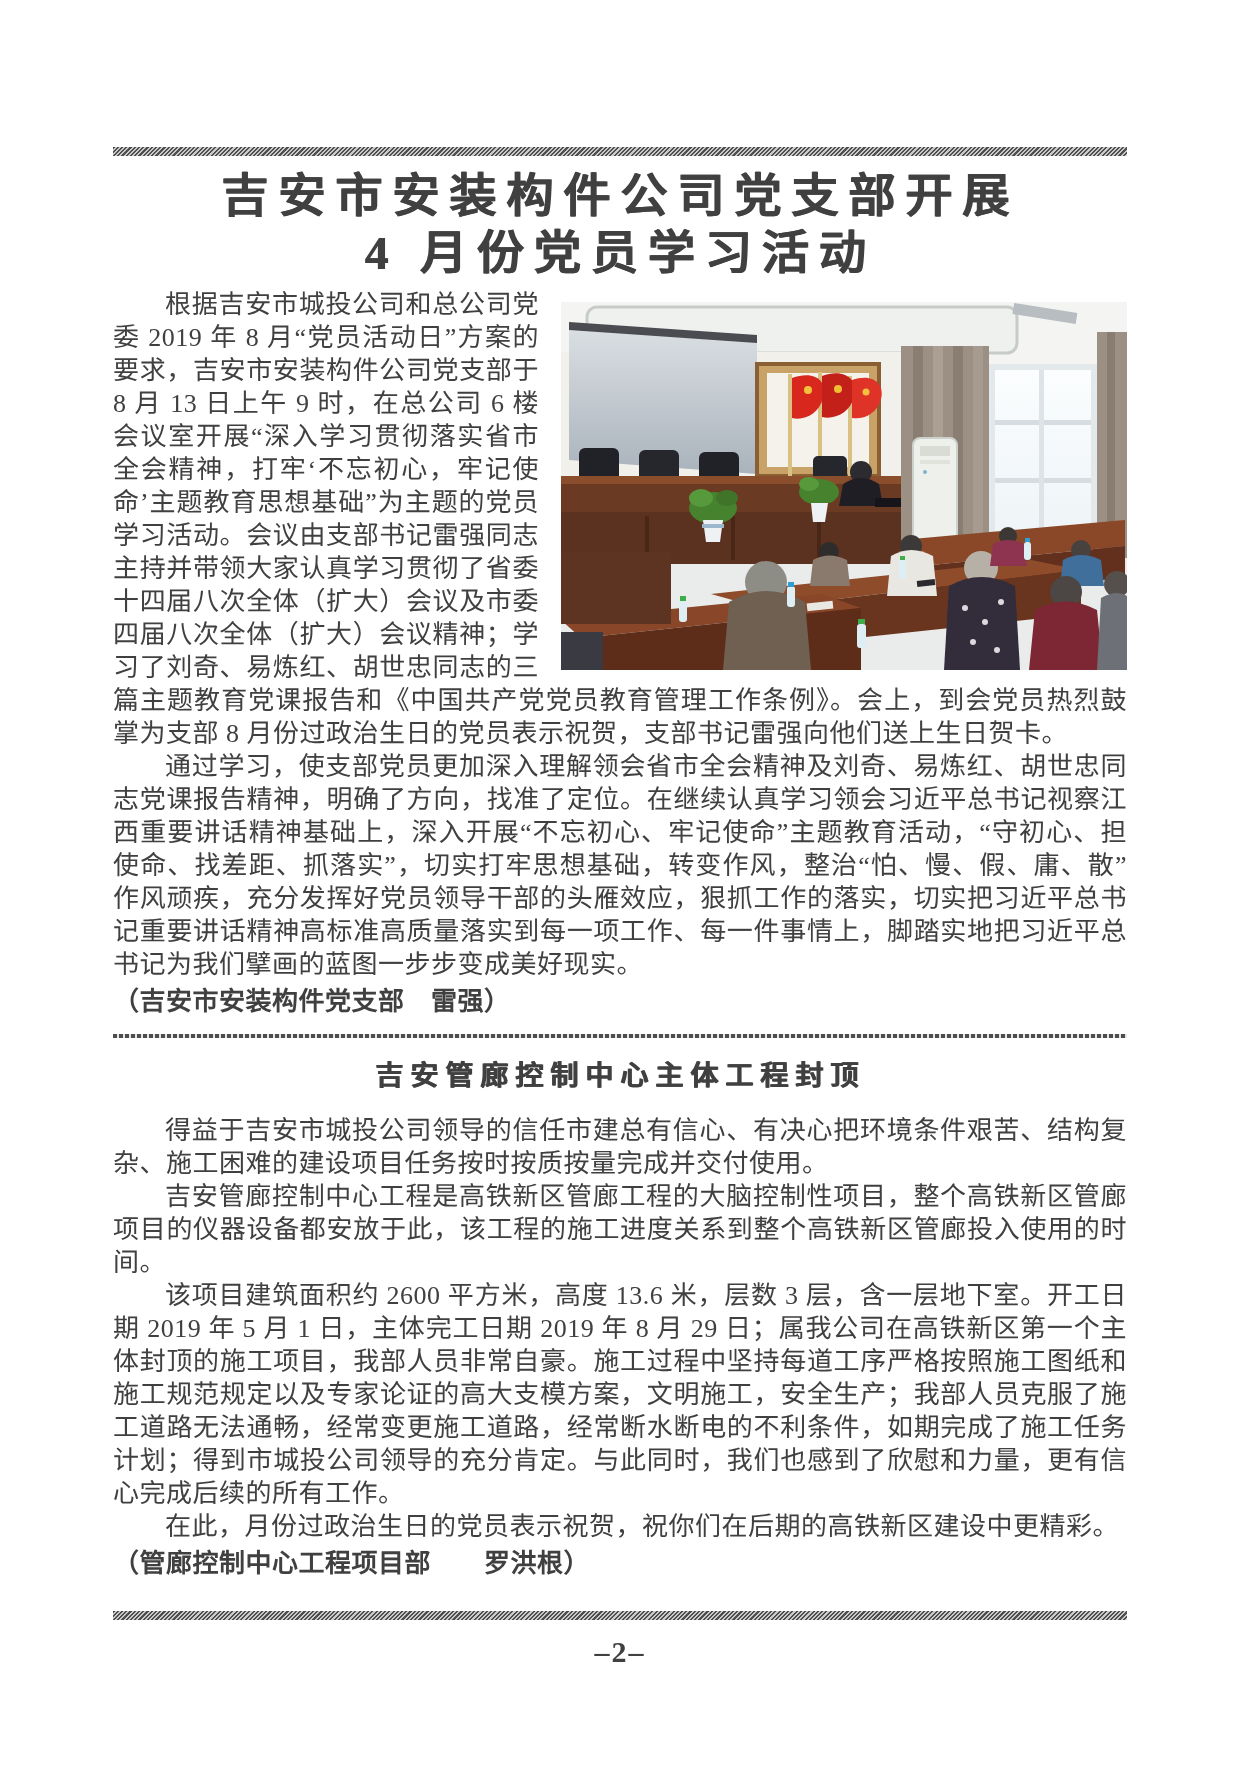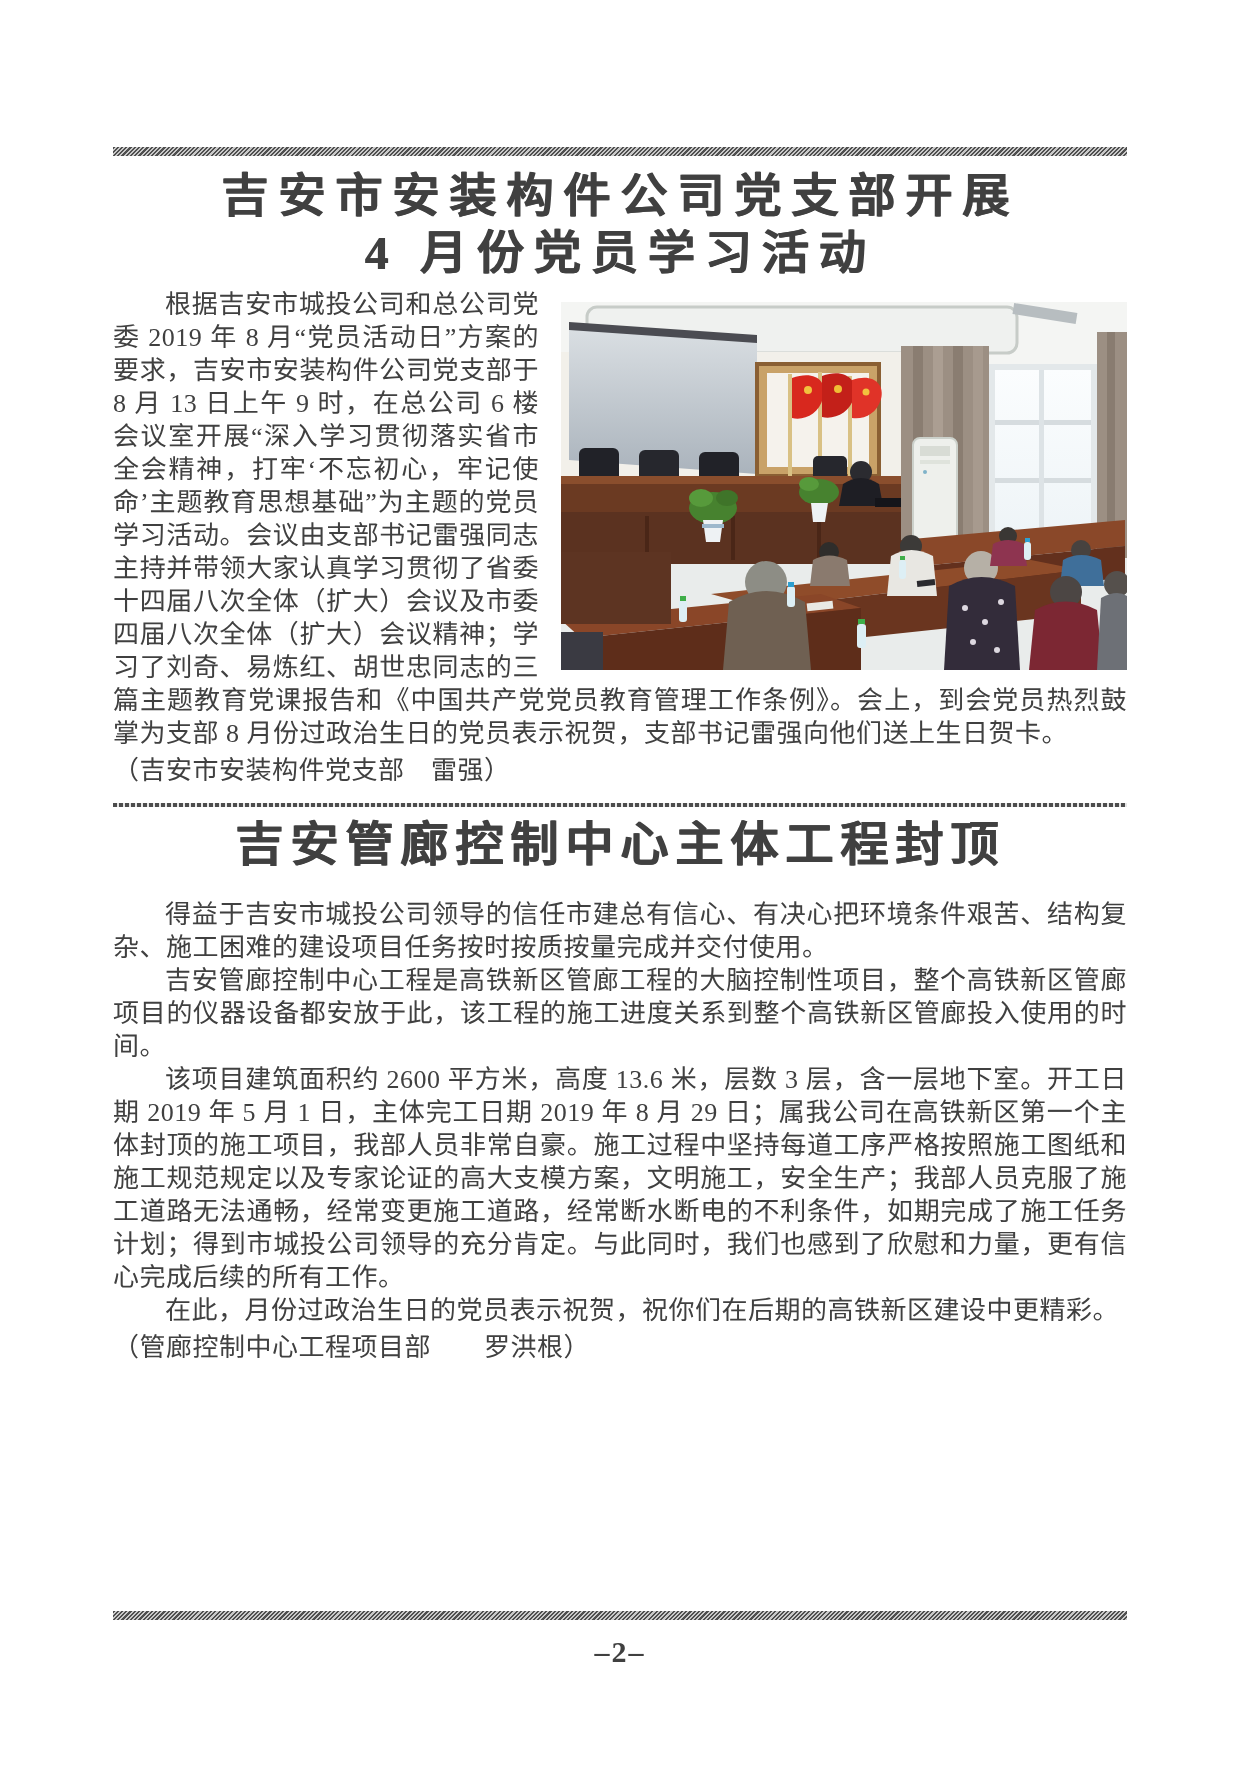--- a/index.html
+++ b/index.html
@@ -27,24 +27,24 @@
     font-weight:900;
     line-height:57px;
   }
   .title1 .tl{
     display:block;
     font-size:47px;
     letter-spacing:10px;
     text-shadow:1px 0 0 currentColor;
   }
   .title2{
-    margin:8px 0 25px 0;
+    margin:8px 0 10px 0;
     text-align:center;
     font-weight:900;
-    font-size:48px;
+    font-size:28px;
     letter-spacing:7px;
     line-height:56px;
     text-shadow:1px 0 0 currentColor;
   }
   .body-text p{
     margin:0;
     font-size:26px;
     line-height:33px;
     letter-spacing:0.5px;
     text-align:justify;
@@ -53,21 +53,21 @@
   .photo-float{
     float:right;
     width:566px;height:368px;
     margin:14px 0 14px 22px;
     background:#dfe3e5;
     overflow:hidden;
   }
   .photo-float svg{display:block;width:100%;height:100%;}
   .signature{
     margin:4px 0 0 0 !important;
-    font-weight:normal;
+    font-weight:bold;
     text-indent:0 !important;
     text-align:left;
     letter-spacing:2px;
     padding-right:152px;
   }
   .divider{
     height:4px;
     margin:16px 0 10px 0;
     background:repeating-linear-gradient(90deg,#4d4d4d 0 4px,#e6e6e6 4px 6px);
   }
@@ -241,20 +241,21 @@
             <rect x="464" y="236" width="5" height="4" fill="#2e9fd0"></rect>
             <rect x="296" y="322" width="9" height="24" rx="3" fill="#ddeff5"></rect>
             <rect x="297" y="317" width="7" height="5" fill="#3fae49"></rect>
             <rect x="246" y="300" width="26" height="8" fill="#e9e9e4" transform="rotate(-6 259 304)"></rect>
             <rect x="356" y="278" width="18" height="6" fill="#2a2a2e" transform="rotate(-6 365 281)"></rect>
           </g>
         </svg>
       </div>
 
       <p>根据吉安市城投公司和总公司党委 2019 年 8 月“党员活动日”方案的要求，吉安市安装构件公司党支部于 8 月 13 日上午 9 时，在总公司 6 楼会议室开展“深入学习贯彻落实省市全会精神，打牢‘不忘初心，牢记使命’主题教育思想基础”为主题的党员学习活动。会议由支部书记雷强同志主持并带领大家认真学习贯彻了省委十四届八次全体（扩大）会议及市委四届八次全体（扩大）会议精神；学习了刘奇、易炼红、胡世忠同志的三篇主题教育党课报告和《中国共产党党员教育管理工作条例》。会上，到会党员热烈鼓掌为支部 8 月份过政治生日的党员表示祝贺，支部书记雷强向他们送上生日贺卡。</p>
+      <p>通过学习，使支部党员更加深入理解领会省市全会精神及刘奇、易炼红、胡世忠同志党课报告精神，明确了方向，找准了定位。在继续认真学习领会习近平总书记视察江西重要讲话精神基础上，深入开展“不忘初心、牢记使命”主题教育活动，“守初心、担使命、找差距、抓落实”，切实打牢思想基础，转变作风，整治“怕、慢、假、庸、散”作风顽疾，充分发挥好党员领导干部的头雁效应，狠抓工作的落实，切实把习近平总书记重要讲话精神高标准高质量落实到每一项工作、每一件事情上，脚踏实地把习近平总书记为我们擘画的蓝图一步步变成美好现实。</p>
       <p class="signature">（吉安市安装构件党支部　雷强）</p>
     </div>
 
     <div class="divider"></div>
 
     <h2 class="title2">吉安管廊控制中心主体工程封顶</h2>
 
     <div class="body-text">
       <p>得益于吉安市城投公司领导的信任市建总有信心、有决心把环境条件艰苦、结构复杂、施工困难的建设项目任务按时按质按量完成并交付使用。</p>
       <p>吉安管廊控制中心工程是高铁新区管廊工程的大脑控制性项目，整个高铁新区管廊项目的仪器设备都安放于此，该工程的施工进度关系到整个高铁新区管廊投入使用的时间。</p>

